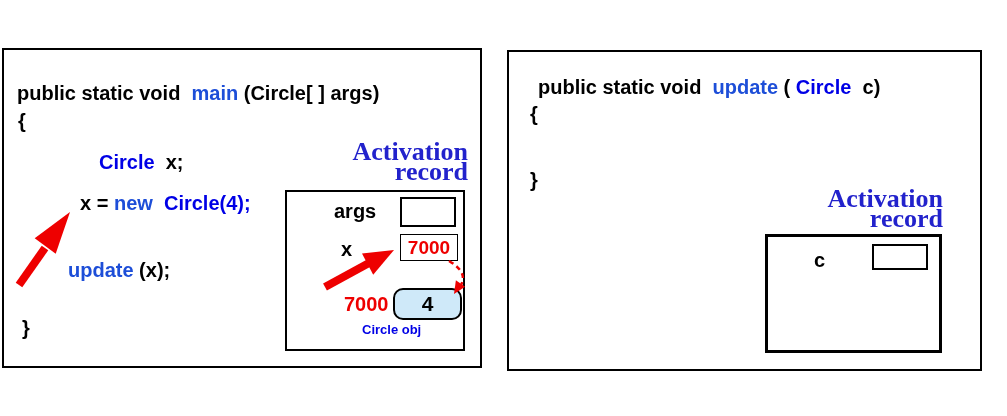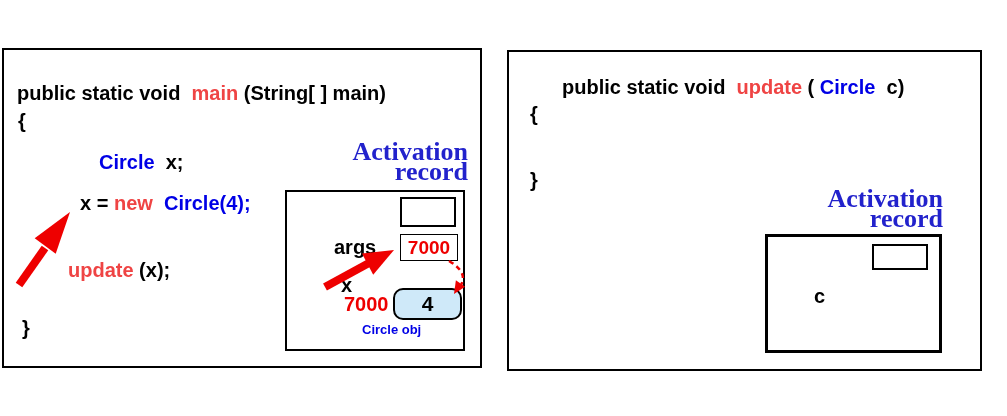--- a/index.html
+++ b/index.html
@@ -2,29 +2,29 @@
 <html><head>
 <meta charset="utf-8">
 <style>
   html,body{margin:0;padding:0;background:#ffffff;}
   #canvas{
     position:relative;width:1007px;height:416px;background:#ffffff;overflow:hidden;
     font-family:"Liberation Sans",sans-serif;
   }
   .panel{position:absolute;border:2px solid #000;background:#fff;box-sizing:border-box;}
   .code{position:absolute;font-weight:bold;font-size:20px;color:#000;white-space:pre;line-height:22px;}
-  .kw-red{color:#ef4444;}
+  .kw-red{color:#1d4ed8;}
   .kw-blue{color:#0000e6;}
   .ar-title{
     position:absolute;text-align:right;color:#2222cc;
     font-family:"Liberation Serif",serif;font-weight:bold;font-size:26px;line-height:20px;
   }
   .ar-box{position:absolute;border:2px solid #000;background:#fff;box-sizing:border-box;}
   .ar-box.thick{border-width:3px;}
-  .slot-label{position:absolute;font-weight:bold;font-size:20px;color:#000;margin-top:36px;}
+  .slot-label{position:absolute;font-weight:bold;font-size:20px;color:#000;}
   .slot-rect{position:absolute;border:2px solid #000;background:#fff;box-sizing:border-box;}
   .slot-rect.thin{border-width:1px;}
   .ptr-value{
     position:absolute;color:#ee0000;font-weight:bold;font-size:19px;
     display:flex;align-items:center;justify-content:center;
   }
   .heap-addr{position:absolute;color:#ee0000;font-weight:bold;font-size:20px;}
   .obj-box{
     position:absolute;border:2px solid #000;border-radius:10px;background:#cfe9f9;
     box-sizing:border-box;display:flex;align-items:center;justify-content:center;
@@ -33,21 +33,21 @@
   .obj-caption{position:absolute;color:#0000e6;font-weight:bold;font-size:13px;}
   #arrow-overlay{position:absolute;left:0;top:0;width:1007px;height:416px;pointer-events:none;}
 </style>
 </head>
 <body>
 
 <div id="canvas">
 
   <div class="panel" style="left:2px;top:48px;width:480px;height:320px;"></div>
 
-  <div class="code" style="left:17px;top:82px;"><span>public static void  </span><span class="kw-red">main</span><span> (String[ ] main)</span></div>
+  <div class="code" style="left:17px;top:82px;"><span>public static void  </span><span class="kw-red">main</span><span> (Circle[ ] args)</span></div>
 
   <div class="code" style="left:18px;top:110px;">{</div>
 
   <div class="code" style="left:67px;top:151px;margin-left:32px;"><span class="kw-blue">Circle</span><span>  x;</span></div>
 
   <div class="code" style="left:80px;top:192px;"><span>x = </span><span class="kw-red">new</span><span class="kw-blue">  Circle(4);</span></div>
 
   <div class="code" style="left:68px;top:259px;"><span class="kw-red">update</span><span> (x);</span></div>
 
   <div class="code" style="left:22px;top:317px;">}</div>
@@ -70,21 +70,21 @@
   <div class="heap-addr" style="left:344px;top:293px;">7000</div>
 
   <div class="obj-box" style="left:393px;top:288px;width:69px;height:32px;">
       <span>4</span>
     </div>
 
   <div class="obj-caption" style="left:362px;top:322px;">Circle obj</div>
 
   <div class="panel" style="left:507px;top:50px;width:475px;height:321px;"></div>
 
-  <div class="code" style="left:562px;top:76px;"><span>public static void  </span><span class="kw-red">update</span><span> ( </span><span class="kw-blue">Circle</span><span>  c)</span></div>
+  <div class="code" style="left:538px;top:76px;"><span>public static void  </span><span class="kw-red">update</span><span> ( </span><span class="kw-blue">Circle</span><span>  c)</span></div>
 
   <div class="code" style="left:530px;top:103px;">{</div>
 
 
   <div class="code" style="left:530px;top:169px;">}</div>
 
   <div class="ar-title" style="left:765px;top:189px;width:178px;">
     <div>Activation</div>
     <div>record</div>
   </div>

